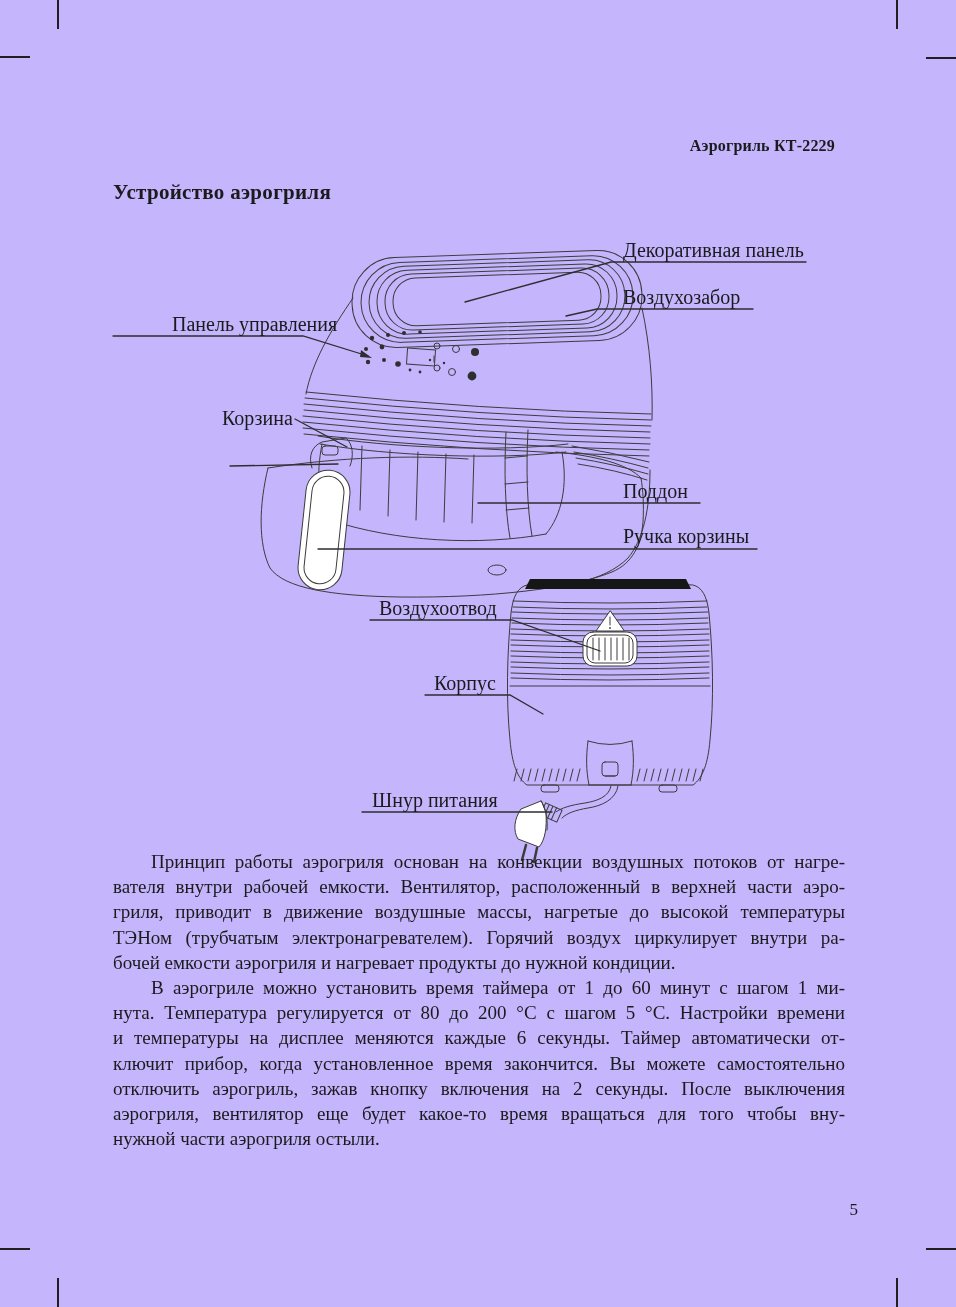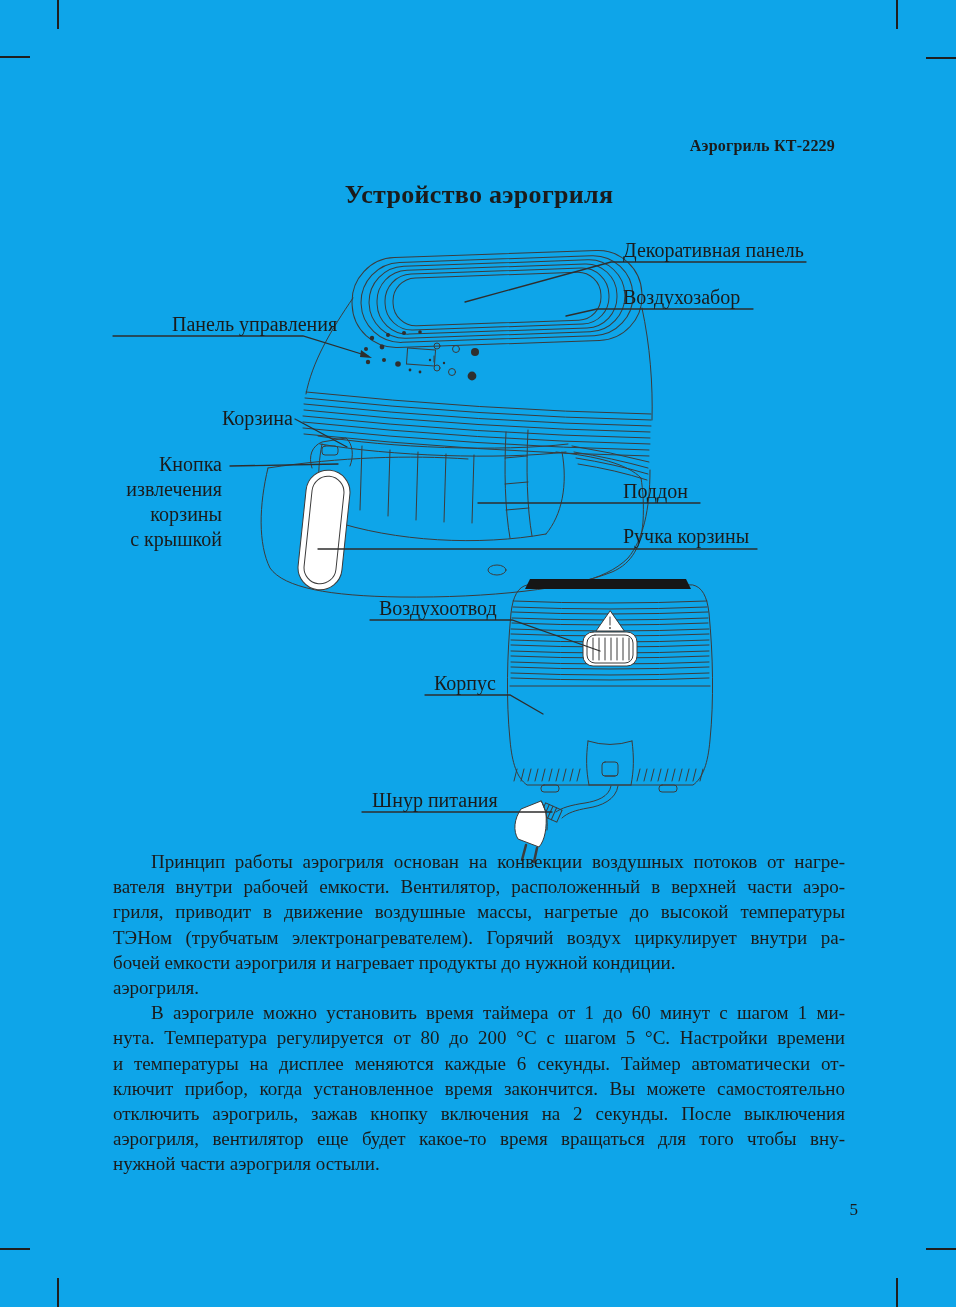--- a/index.html
+++ b/index.html
@@ -1,31 +1,31 @@
 <!DOCTYPE html>
 <html><head>
 <meta charset="utf-8">
 <style>
   html,body{margin:0;padding:0;background:#ffffff;}
-  .page{position:relative;width:956px;height:1307px;background:#0ea5e9;
+  .page{position:relative;width:956px;height:1307px;background:#c4b5fd;
         font-family:"Liberation Serif","DejaVu Serif",serif;color:#1b1b1b;overflow:hidden;}
   svg.diagram{position:absolute;left:0;top:0;width:956px;height:1307px;}
 
   .crop{position:absolute;background:#1f1f1f;}
   .crop.h{height:2px;width:30px;}
   .crop.v{width:2px;height:29px;}
   .c-tl-v{left:57px;top:0;}      .c-tl-h{left:0;top:56px;}
   .c-tr-v{left:896px;top:0;}     .c-tr-h{left:926px;top:57px;}
   .c-bl-h{left:0;top:1248px;}    .c-bl-v{left:57px;top:1278px;}
   .c-br-h{left:926px;top:1248px;}.c-br-v{left:896px;top:1278px;}
 
   .doc-header{position:absolute;left:113px;top:137px;width:722px;text-align:right;
               font-weight:bold;font-size:16px;letter-spacing:.2px;}
-  .page-title{position:absolute;left:113px;top:180px;width:732px;text-align:center;
-              font-weight:bold;font-size:26px;letter-spacing:.3px;}
+  .page-title{position:absolute;left:113px;top:180px;width:732px;text-align:left;
+              font-weight:bold;font-size:21px;letter-spacing:.3px;}
 
   .label{position:absolute;font-size:20px;white-space:nowrap;line-height:24px;}
   .lbl-decor  {left:623px;top:238px;}
   .lbl-intake {left:623px;top:285px;}
   .lbl-ctrl   {left:128px;top:312px;margin-left:44px;}
   .lbl-basket {left:222px;top:406px;}
   .lbl-release{left:100px;top:452px;width:122px;text-align:right;line-height:25px;}
   .lbl-pan    {left:623px;top:479px;}
   .lbl-handle {left:623px;top:524px;}
   .lbl-outlet {left:379px;top:596px;text-align:right;}
@@ -248,39 +248,32 @@
     </g>
   </svg>
 
   <div class="doc-header">Аэрогриль КТ-2229</div>
   <div class="page-title">Устройство аэрогриля</div>
 
   <div class="label lbl-decor">Декоративная панель</div>
   <div class="label lbl-intake">Воздухозабор</div>
   <div class="label lbl-ctrl">Панель управления</div>
   <div class="label lbl-basket">Корзина</div>
-  <div class="label lbl-release">
-    <div>Кнопка</div>
-    <div>извлечения</div>
-    <div>корзины</div>
-    <div>с крышкой</div>
-  </div>
   <div class="label lbl-pan">Поддон</div>
   <div class="label lbl-handle">Ручка корзины</div>
   <div class="label lbl-outlet">Воздухоотвод</div>
   <div class="label lbl-housing">Корпус</div>
   <div class="label lbl-cord">Шнур питания</div>
 
   <div class="bodytext">
       <div class="line pfirst">Принцип работы аэрогриля основан на конвекции воздушных потоков от нагре-</div>
       <div class="line">вателя внутри рабочей емкости. Вентилятор, расположенный в верхней части аэро-</div>
       <div class="line">гриля, приводит в движение воздушные массы, нагретые до высокой температуры</div>
       <div class="line">ТЭНом (трубчатым электронагревателем). Горячий воздух циркулирует внутри ра-</div>
       <div class="line plast">бочей емкости аэрогриля и нагревает продукты до нужной кондиции.</div>
-      <div class="line plast">аэрогриля.</div>
       <div class="line pfirst">В аэрогриле можно установить время таймера от 1 до 60 минут с шагом 1 ми-</div>
       <div class="line">нута. Температура регулируется от 80 до 200 °С с шагом 5 °С. Настройки времени</div>
       <div class="line">и температуры на дисплее меняются каждые 6 секунды. Таймер автоматически от-</div>
       <div class="line">ключит прибор, когда установленное время закончится. Вы можете самостоятельно</div>
       <div class="line">отключить аэрогриль, зажав кнопку включения на 2 секунды. После выключения</div>
       <div class="line">аэрогриля, вентилятор еще будет какое-то время вращаться для того чтобы вну-</div>
       <div class="line plast">нужной части аэрогриля остыли.</div>
     </div>
 
   <div class="pagenum">5</div>

